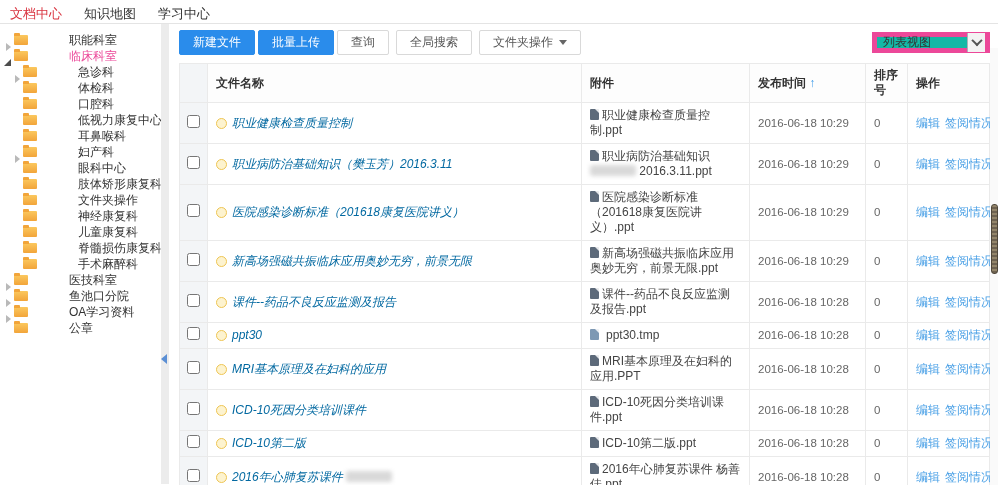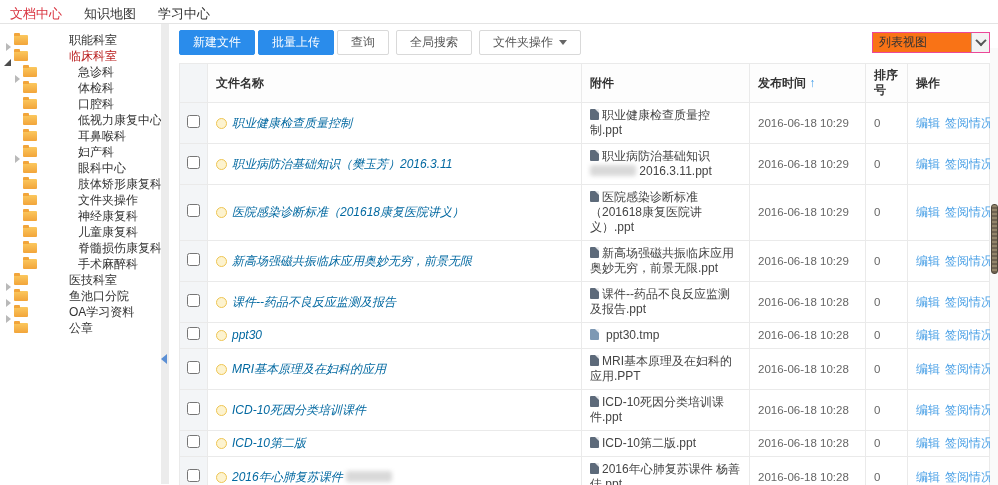--- a/index.html
+++ b/index.html
@@ -27,33 +27,33 @@
   .tree-item .arrow { width:10px; display:inline-block; flex:0 0 10px; position:relative; }
   .arrow.collapsed::before { content:""; position:absolute; top:3px; left:2px; width:0; height:0;
     border-top:4px solid transparent; border-bottom:4px solid transparent; border-left:5px solid #b9b9b9; }
   .arrow.expanded::before { content:""; position:absolute; top:3px; left:0px; width:0; height:0;
     border-bottom:7px solid #4d4d4d; border-left:7px solid transparent; }
   .tree-item .folder { width:14px; height:10px; background:linear-gradient(#fbc85e,#f2a53a);
     border-radius:1px; position:relative; margin-right:5px; flex:0 0 14px; }
   .tree-item .folder::before { content:""; position:absolute; top:-2px; left:0; width:6px; height:3px;
     background:#f2a53a; border-radius:1px 1px 0 0; }
   .tree-item .label { color:#333;margin-left:36px; }
-  .tree-item.selected .label { color:#b91c1c;font-family:Liberation Serif, serif; }
+  .tree-item.selected .label { color:#ec4899;font-family:Liberation Serif, serif; }
   .lv0 { padding-left:4px; }
   .lv1 { padding-left:13px; }
 
   
   .toolbar { display:flex; align-items:center; height:28px; margin-bottom:7px; }
   .btn { display:inline-flex; align-items:center; justify-content:center; height:25px;
     padding:0 13px; border:1px solid #d9d9d9; background:#fff; color:#555; font-size:12px;
     cursor:pointer; margin-right:7px; border-radius:2px;text-align:center; }
   .btn.primary { background:#2a8ceb; border-color:#2a8ceb; color:#fff; margin-right:3px; }
   .btn .caret { width:0; height:0; border-left:4px solid transparent; border-right:4px solid transparent;
     border-top:5px solid #666; margin-left:6px; }
-  .view-select { margin-left:auto; width:118px; height:21px; border:1px solid #ec4899; background:#f97316;
+  .view-select { margin-left:auto; width:118px; height:21px; border:5px solid #ec4899; background:#14b8a6;
     display:flex; align-items:center; cursor:pointer; }
   .view-select .sel-text { flex:1; padding-left:6px; color:#333; }
   .view-select .sel-btn { width:18px; height:19px; border-left:1px solid #a9b2ba; background:#f3f3f3;
     display:flex; align-items:center; justify-content:center; }
   .view-select .sel-btn::before { content:""; width:6px; height:6px; border-right:2px solid #555;
     border-bottom:2px solid #555; transform:rotate(45deg) translate(-1px,-1px); }
 
   
   table { border-collapse:collapse; width:810px; table-layout:fixed; }
   th, td { border:1px solid #eaeaea; padding:5px 8px; vertical-align:middle;

